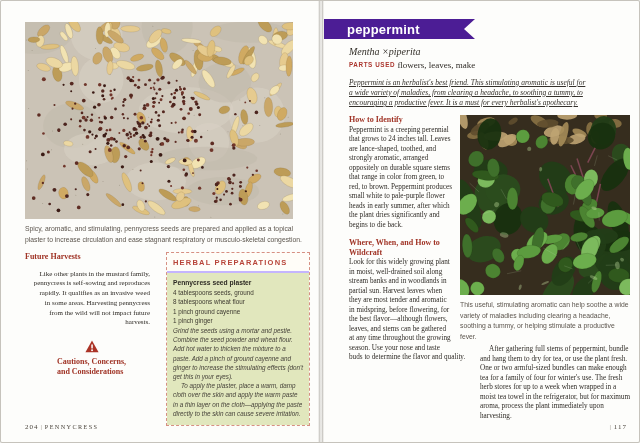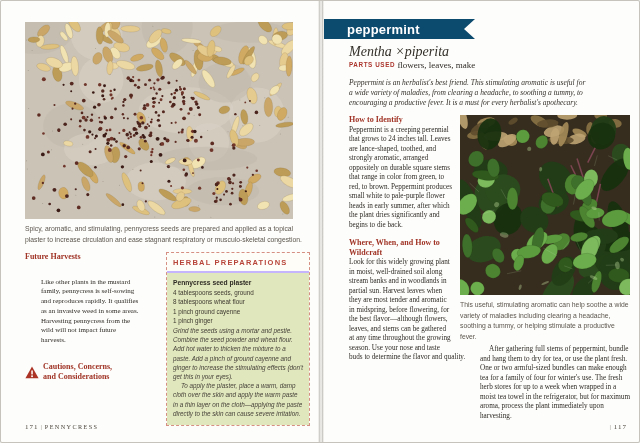--- a/index.html
+++ b/index.html
@@ -19,49 +19,49 @@
   .photo{overflow:hidden;}
   .photo svg{display:block;}
   .photo-seeds{width:268px;height:197px;}
   .photo-mint{width:170px;height:180px;}
 
   .caption{font-family:"Liberation Sans", sans-serif; font-size:6.8px; line-height:10.5px; color:#5d564e; margin:5px 0 0;}
 
   
   .cols{display:flex; gap:8px; margin-top:7px;}
   .col-text{width:133px; font-size:7px; line-height:9.8px;}
-  .col-text p{margin:16px;}
+  .col-text p{margin:8px;text-align:right;}
   h3.redhead{font-family:"Liberation Serif", serif; font-size:8px; line-height:9.5px; color:#a03426; margin:0 0 2px; font-weight:bold;}
-  .cautions-head{display:flex; gap:4px; align-items:center; margin:12px 0 2px;}
+  .cautions-head{display:flex; gap:4px; align-items:center; margin:12px 0 2px;flex-direction:column;}
   .warn-ico{flex:0 0 auto; width:14px; height:13px;}
 
   .prep-box{flex:1; align-self:flex-start; border:1px dashed #d690830; border:1px dashed #d69083; background:#fffdf8;}
   .prep-header{font-family:"Liberation Sans", sans-serif; font-weight:bold; font-size:7.5px; letter-spacing:1.2px; color:#b8453a; padding:5px 6px 4px; border-bottom:2px solid #c4b5fd;}
   .prep-body{background:#e1e7bd; padding:5px 6px 7px; font-family:"Liberation Sans", sans-serif; font-size:6.3px; line-height:9.2px; color:#3c382f;}
   .recipe-title{display:block; font-weight:bold; font-size:6.7px; color:#2d2a23; margin-bottom:1px;}
   .ing{margin:0;}
   .prep-body p.ital{font-style:italic; margin:1px 0 0; color:#46423a;}
   .prep-body p.ital2{font-style:italic; margin:0; text-indent:8px; color:#46423a;}
 
   .footer{position:absolute; bottom:11px; font-size:7px; color:#4a443c; letter-spacing:1px;}
   .footer .pipe{color:#8a847a; font-size:6.5px; padding:0 2px;}
   .footer .chapter{font-size:6.2px; letter-spacing:1.4px;}
   .fl{left:24px;}
   .fr{right:12px;}
 
   
-  .banner{position:absolute; top:18px; left:0; width:151px; height:20px; background:#0c4a6e;
+  .banner{position:absolute; top:18px; left:0; width:151px; height:20px; background:#4c1d95;
     clip-path:polygon(0 0, 100% 0, calc(100% - 11px) 50%, 100% 100%, 0 100%);
     display:flex; align-items:center;}
   .banner span{font-family:"Liberation Sans", sans-serif; font-weight:bold; font-size:13px; color:#ffffff; padding-left:23px; letter-spacing:.2px;}
   .rp-content{position:absolute; top:45px; left:25px; right:9px;}
-  .latin{font-style:italic; font-size:14px; line-height:11px; color:#332f29;}
+  .latin{font-style:italic; font-size:10px; line-height:11px; color:#332f29;}
   .parts{margin-top:2px; font-size:9px; line-height:11px;}
   .parts-label{font-family:"Liberation Sans", sans-serif; font-weight:bold; font-size:6.3px; letter-spacing:.6px; color:#ab362e; vertical-align:.5px;}
-  .intro{font-style:italic; font-size:7.5px; line-height:10.3px; color:#35312b; margin:7px 0 0; width:237px;}
+  .intro{font-style:italic; font-size:7.5px; line-height:10.3px; color:#35312b; margin:7px 0 0; width:237px;text-decoration:underline;}
 
   .flow{margin-top:7px; font-size:7.2px; line-height:9.5px;}
   .flow p{margin:0;}
   .flow h3.redhead{margin:0 0 1px;}
   .flow h3.second{margin-top:8px;}
   .fig-right{float:right; width:170px; margin:0 0 3px 8px;}
   .fig-right figcaption{margin-top:5px;}
   figure{margin:0;padding:0;}
   .after-para{float:right; clear:right; width:150px; margin:7px 0 0 6px; text-indent:9px;}
   .indent{text-indent:9px;}
@@ -544,21 +544,21 @@
           <p class="ing">8 tablespoons wheat flour</p>
           <p class="ing">1 pinch ground cayenne</p>
           <p class="ing">1 pinch ginger</p>
           <p class="ital">Grind the seeds using a mortar and pestle. Combine the seed powder and wheat flour. Add hot water to thicken the mixture to a paste. Add a pinch of ground cayenne and ginger to increase the stimulating effects (don't get this in your eyes).</p>
           <p class="ital2">To apply the plaster, place a warm, damp cloth over the skin and apply the warm paste in a thin layer on the cloth—applying the paste directly to the skin can cause severe irritation.</p>
         </div>
       </div>
     </div>
 
     <div class="footer fl">
-      <span>171</span><span class="pipe">|</span><span class="chapter">PENNYCRESS</span>
+      <span>204</span><span class="pipe">|</span><span class="chapter">PENNYCRESS</span>
     </div>
   </div>
 
   <div class="gutter"></div>
 
   <div class="page page-right">
     <div class="banner">
       <span>peppermint</span>
     </div>
 

